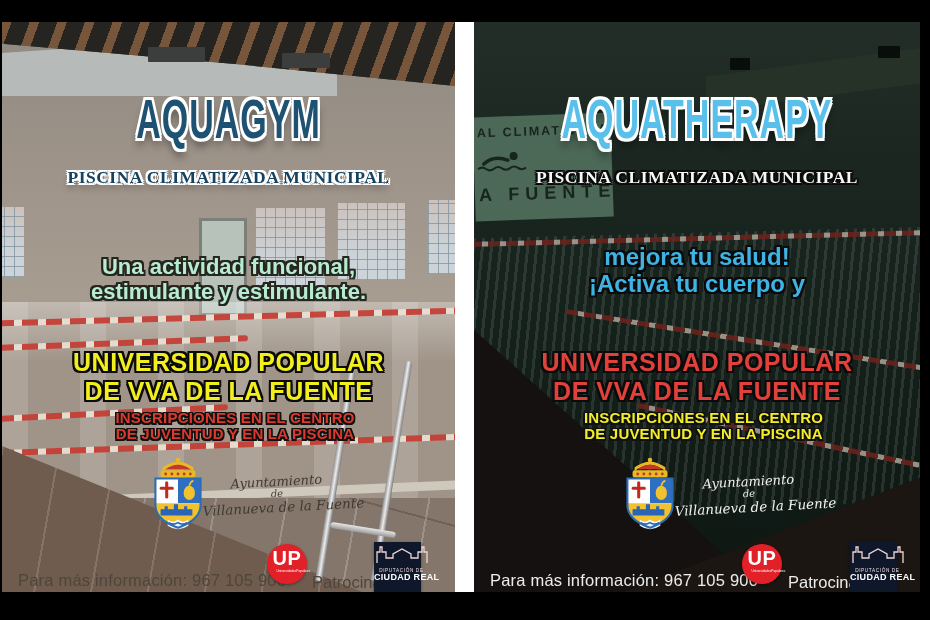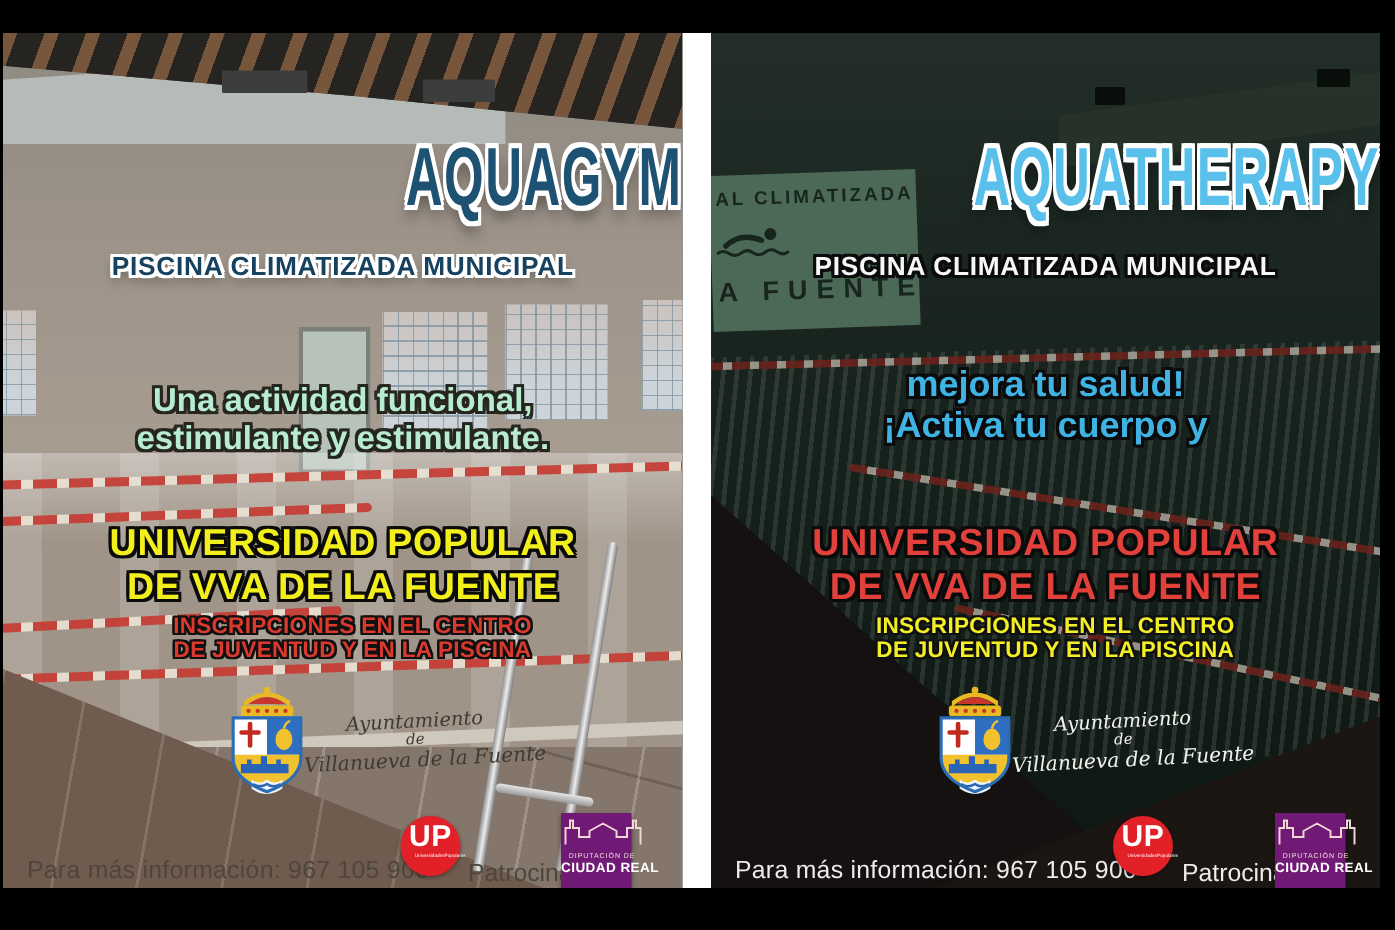--- a/index.html
+++ b/index.html
@@ -5,23 +5,23 @@
   html,body{margin:0;padding:0;background:#000;}
   .stage{position:relative;width:930px;height:620px;background:#000;overflow:hidden;
          font-family:"Liberation Sans",sans-serif;}
   .gap{position:absolute;left:455px;top:22px;width:19px;height:570px;background:#fff;}
   .poster{position:absolute;top:22px;height:570px;overflow:hidden;}
   .poster.p0{left:2px;width:453px;}
   .poster.p1{left:474px;width:446px;}
 
   
   .ctext{position:absolute;left:0;right:0;text-align:center;line-height:1.12;}
-  .title{top:66px;font-weight:bold;font-size:34px;letter-spacing:1px;text-align:right;}
+  .title{top:66px;font-weight:bold;font-size:34px;letter-spacing:1px;}
   .title .tscale{display:inline-block;transform:scaleY(1.62);transform-origin:center top;}
-  .subtitle{top:146px;font-weight:bold;font-size:17.5px;letter-spacing:.5px;}
+  .subtitle{top:146px;font-weight:bold;font-size:17.5px;letter-spacing:.5px;font-family:Liberation Serif, serif;}
   .tagline{font-weight:bold;}
   .p0 .tagline{top:213px;font-size:22px;}
   .p1 .tagline{top:222px;font-size:24px;}
   .org{top:326px;font-weight:bold;font-size:25px;letter-spacing:.5px;line-height:1.15;}
   .insc{top:388px;font-weight:bold;font-size:15px;line-height:1.05;letter-spacing:.2px;}
 
   
   .sw2{text-shadow:-2px -2px 0 #fff,0 -2px 0 #fff,2px -2px 0 #fff,-2px 0 0 #fff,2px 0 0 #fff,
        -2px 2px 0 #fff,0 2px 0 #fff,2px 2px 0 #fff,0 5px 7px rgba(0,0,0,.45);}
   .sb2{text-shadow:-2px -2px 0 #0b0b0b,0 -2px 0 #0b0b0b,2px -2px 0 #0b0b0b,-2px 0 0 #0b0b0b,
@@ -110,21 +110,21 @@
   .p0 .sponsor{left:310px;}
   .p1 .sponsor{left:314px;}
   .p0 .finfo,.p0 .sponsor{color:#4e463c;}
   .p1 .finfo,.p1 .sponsor{color:#ececec;}
   .uplogo{position:absolute;top:522px;width:40px;height:40px;border-radius:50%;background:#e22028;
           text-align:center;box-shadow:0 1px 3px rgba(0,0,0,.4);}
   .p0 .uplogo{left:265px;}
   .p1 .uplogo{left:268px;}
   .up-main{color:#fff;font-weight:bold;font-size:20px;line-height:1;margin-top:4px;letter-spacing:.5px;}
   .up-sub{color:#fff;font-size:6px;transform:scale(.52);transform-origin:center top;white-space:nowrap;margin-top:1px;}
-  .crlogo{position:absolute;top:520px;width:47px;height:50px;background:#701a75;text-align:center;
+  .crlogo{position:absolute;top:520px;width:47px;height:50px;background:#0f172a;text-align:center;
           box-shadow:0 1px 3px rgba(0,0,0,.4);}
   .p0 .crlogo{left:372px;}
   .p1 .crlogo{left:376px;}
   .cr-l1{color:#f3dcdc;font-size:6px;letter-spacing:.8px;transform:scale(.78);white-space:nowrap;margin-top:-1px;}
   .cr-l2{color:#fff;font-weight:bold;font-size:9px;letter-spacing:.3px;white-space:nowrap;margin-top:-1px;}
 </style>
 </head>
 <body>
 
 <div class="stage">

